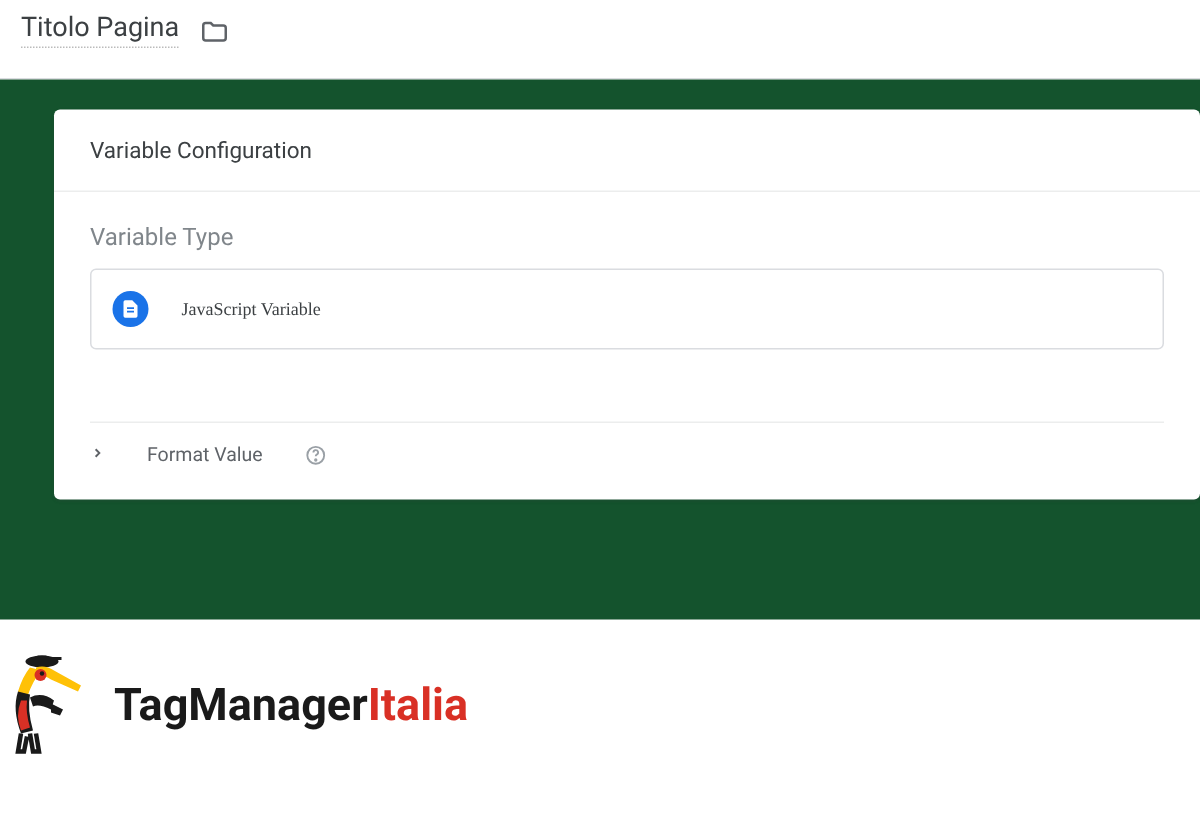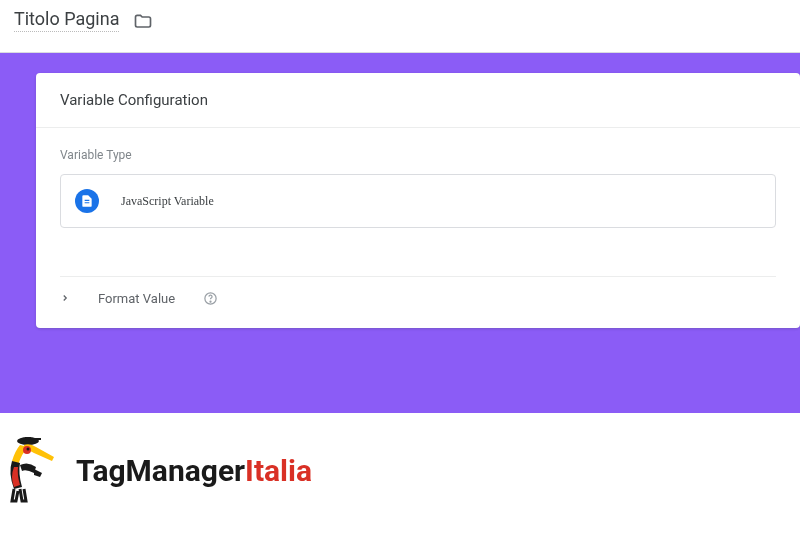--- a/index.html
+++ b/index.html
@@ -28,42 +28,42 @@
       color: #5f6368;
       display: flex;
       align-items: center;
     }
     .divider {
       height: 1px;
       background: #dadce0;
       margin-top: 16px;
     }
     .canvas-area {
-      background: #8b5cf6;
+      background: #14532d;
       padding: 20px 0 0 36px;
       height: 360px;
       position: relative;
     }
     .config-card {
       background: #fff;
       border-radius: 4px;
       box-shadow: 0 1px 2px rgba(60,64,67,.15), 0 1px 3px rgba(60,64,67,.1);
       padding-bottom: 8px;
     }
     .card-header {
       padding: 18px 24px;
       font-size: 15px;
       color: #3c4043;
       border-bottom: 1px solid #eceded;
     }
     .section {
       padding: 20px 24px 12px;
     }
     .section-label {
-      font-size: 12px;
+      font-size: 16px;
       color: #80868b;
       margin-bottom: 12px;
     }
     .type-box {
       border: 1px solid #dadce0;
       border-radius: 4px;
       padding: 14px 14px;
       display: flex;
       align-items: center;
       gap: 22px;

